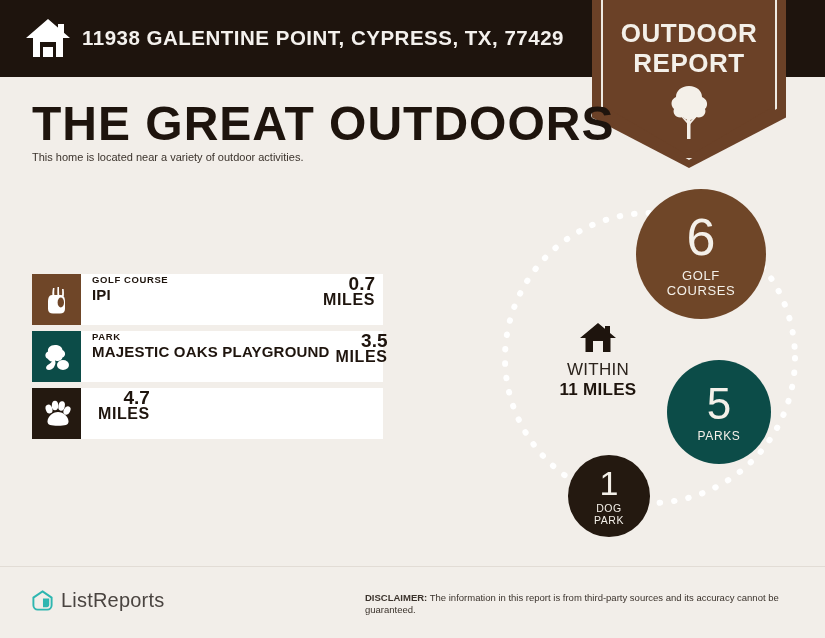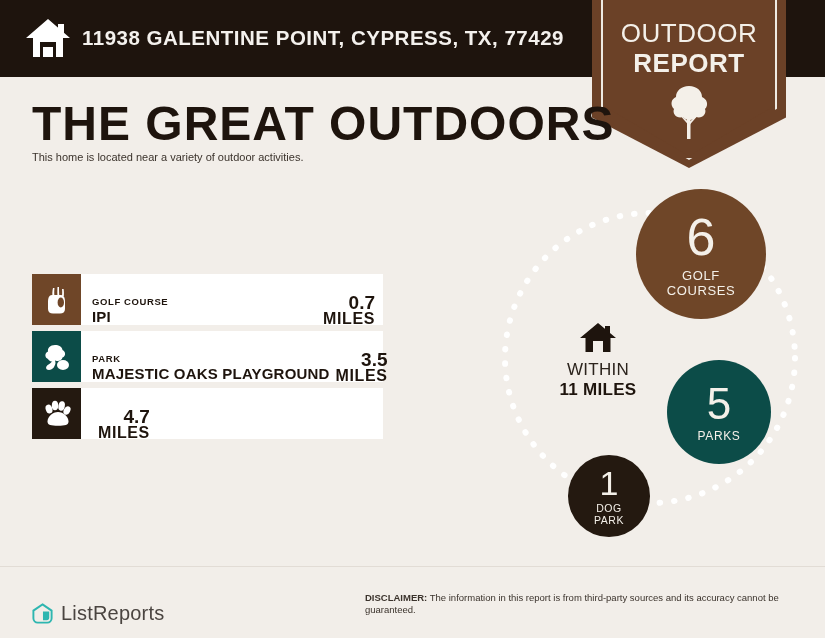--- a/index.html
+++ b/index.html
@@ -53,21 +53,21 @@
     content:"";
     position:absolute; inset:2px;
     background:#6B4127;
     clip-path:polygon(0% 0%, 100% 0%, 100% 68%, 50% 100%, 0% 68%);
   }
   #badge-text {
     position:absolute; left:0; right:0; top:18px;
     text-align:center; z-index:3;
     color:#F4F0E9;
   }
-  #badge-line1 { font-size:26px; letter-spacing:.5px; line-height:30px; font-weight:400; }
+  #badge-line1 { font-size:26px; letter-spacing:.5px; line-height:30px; font-weight:700; }
   #badge-line2 { font-size:26px; letter-spacing:.5px; line-height:30px; font-weight:700; }
   #badge-tree-icon {
     position:absolute; left:50%; top:84px;
     transform:translateX(-50%);
     width:42px; height:56px; z-index:3;
   }
 
   
   #title-main {
     position:absolute; left:32px; top:98px;
@@ -94,21 +94,21 @@
     display:flex; align-items:stretch;
     height:51px; margin-bottom:6px;
     background:#FFFFFF;
   }
   .poi-icon-box {
     width:49px; min-width:49px; height:51px;
     display:flex; align-items:center; justify-content:center;
   }
   .poi-body {
     flex:1;
-    display:flex; align-items:flex-end; justify-content:space-between;
+    display:flex; align-items:flex-start; justify-content:space-between;
     padding:0 8px 0 11px;
   }
   .poi-text { display:flex; flex-direction:column; justify-content:center; }
   .poi-category {
     font-size:9.5px; font-weight:700; letter-spacing:.6px;
     color:#1E140D; line-height:12px;
   }
   .poi-name {
     font-size:15px; font-weight:700; letter-spacing:.2px;
     color:#1E140D; line-height:17px; white-space:nowrap;
@@ -152,21 +152,21 @@
   }
   #within-house-icon { width:38px; height:33px; margin:0 auto 6px; display:block; }
   #within-line1 { font-size:17px; color:#2C241D; font-weight:400; line-height:20px; letter-spacing:.3px;}
   #within-line2 { font-size:17px; color:#1E140D; font-weight:700; line-height:20px; letter-spacing:.3px;}
 
   
   #footer-divider {
     position:absolute; left:0; top:566px; width:825px; height:1px;
     background:#E2DCD5;
   }
-  #logo { position:absolute; left:31px; top:602px; display:flex; align-items:flex-end; }
+  #logo { position:absolute; left:31px; top:589px; display:flex; align-items:flex-end; }
   #logo-icon { width:23px; height:23px; margin-right:7px; }
   #logo-text { font-size:20px; color:#4A4440; font-weight:400; letter-spacing:.2px; }
   #disclaimer {
     position:absolute; left:365px; top:592px; width:428px;
     font-size:9.5px; line-height:12px; color:#3B332C;
   }
   #disclaimer-label { font-weight:700; }
 </style>
 </head>
 <body>

